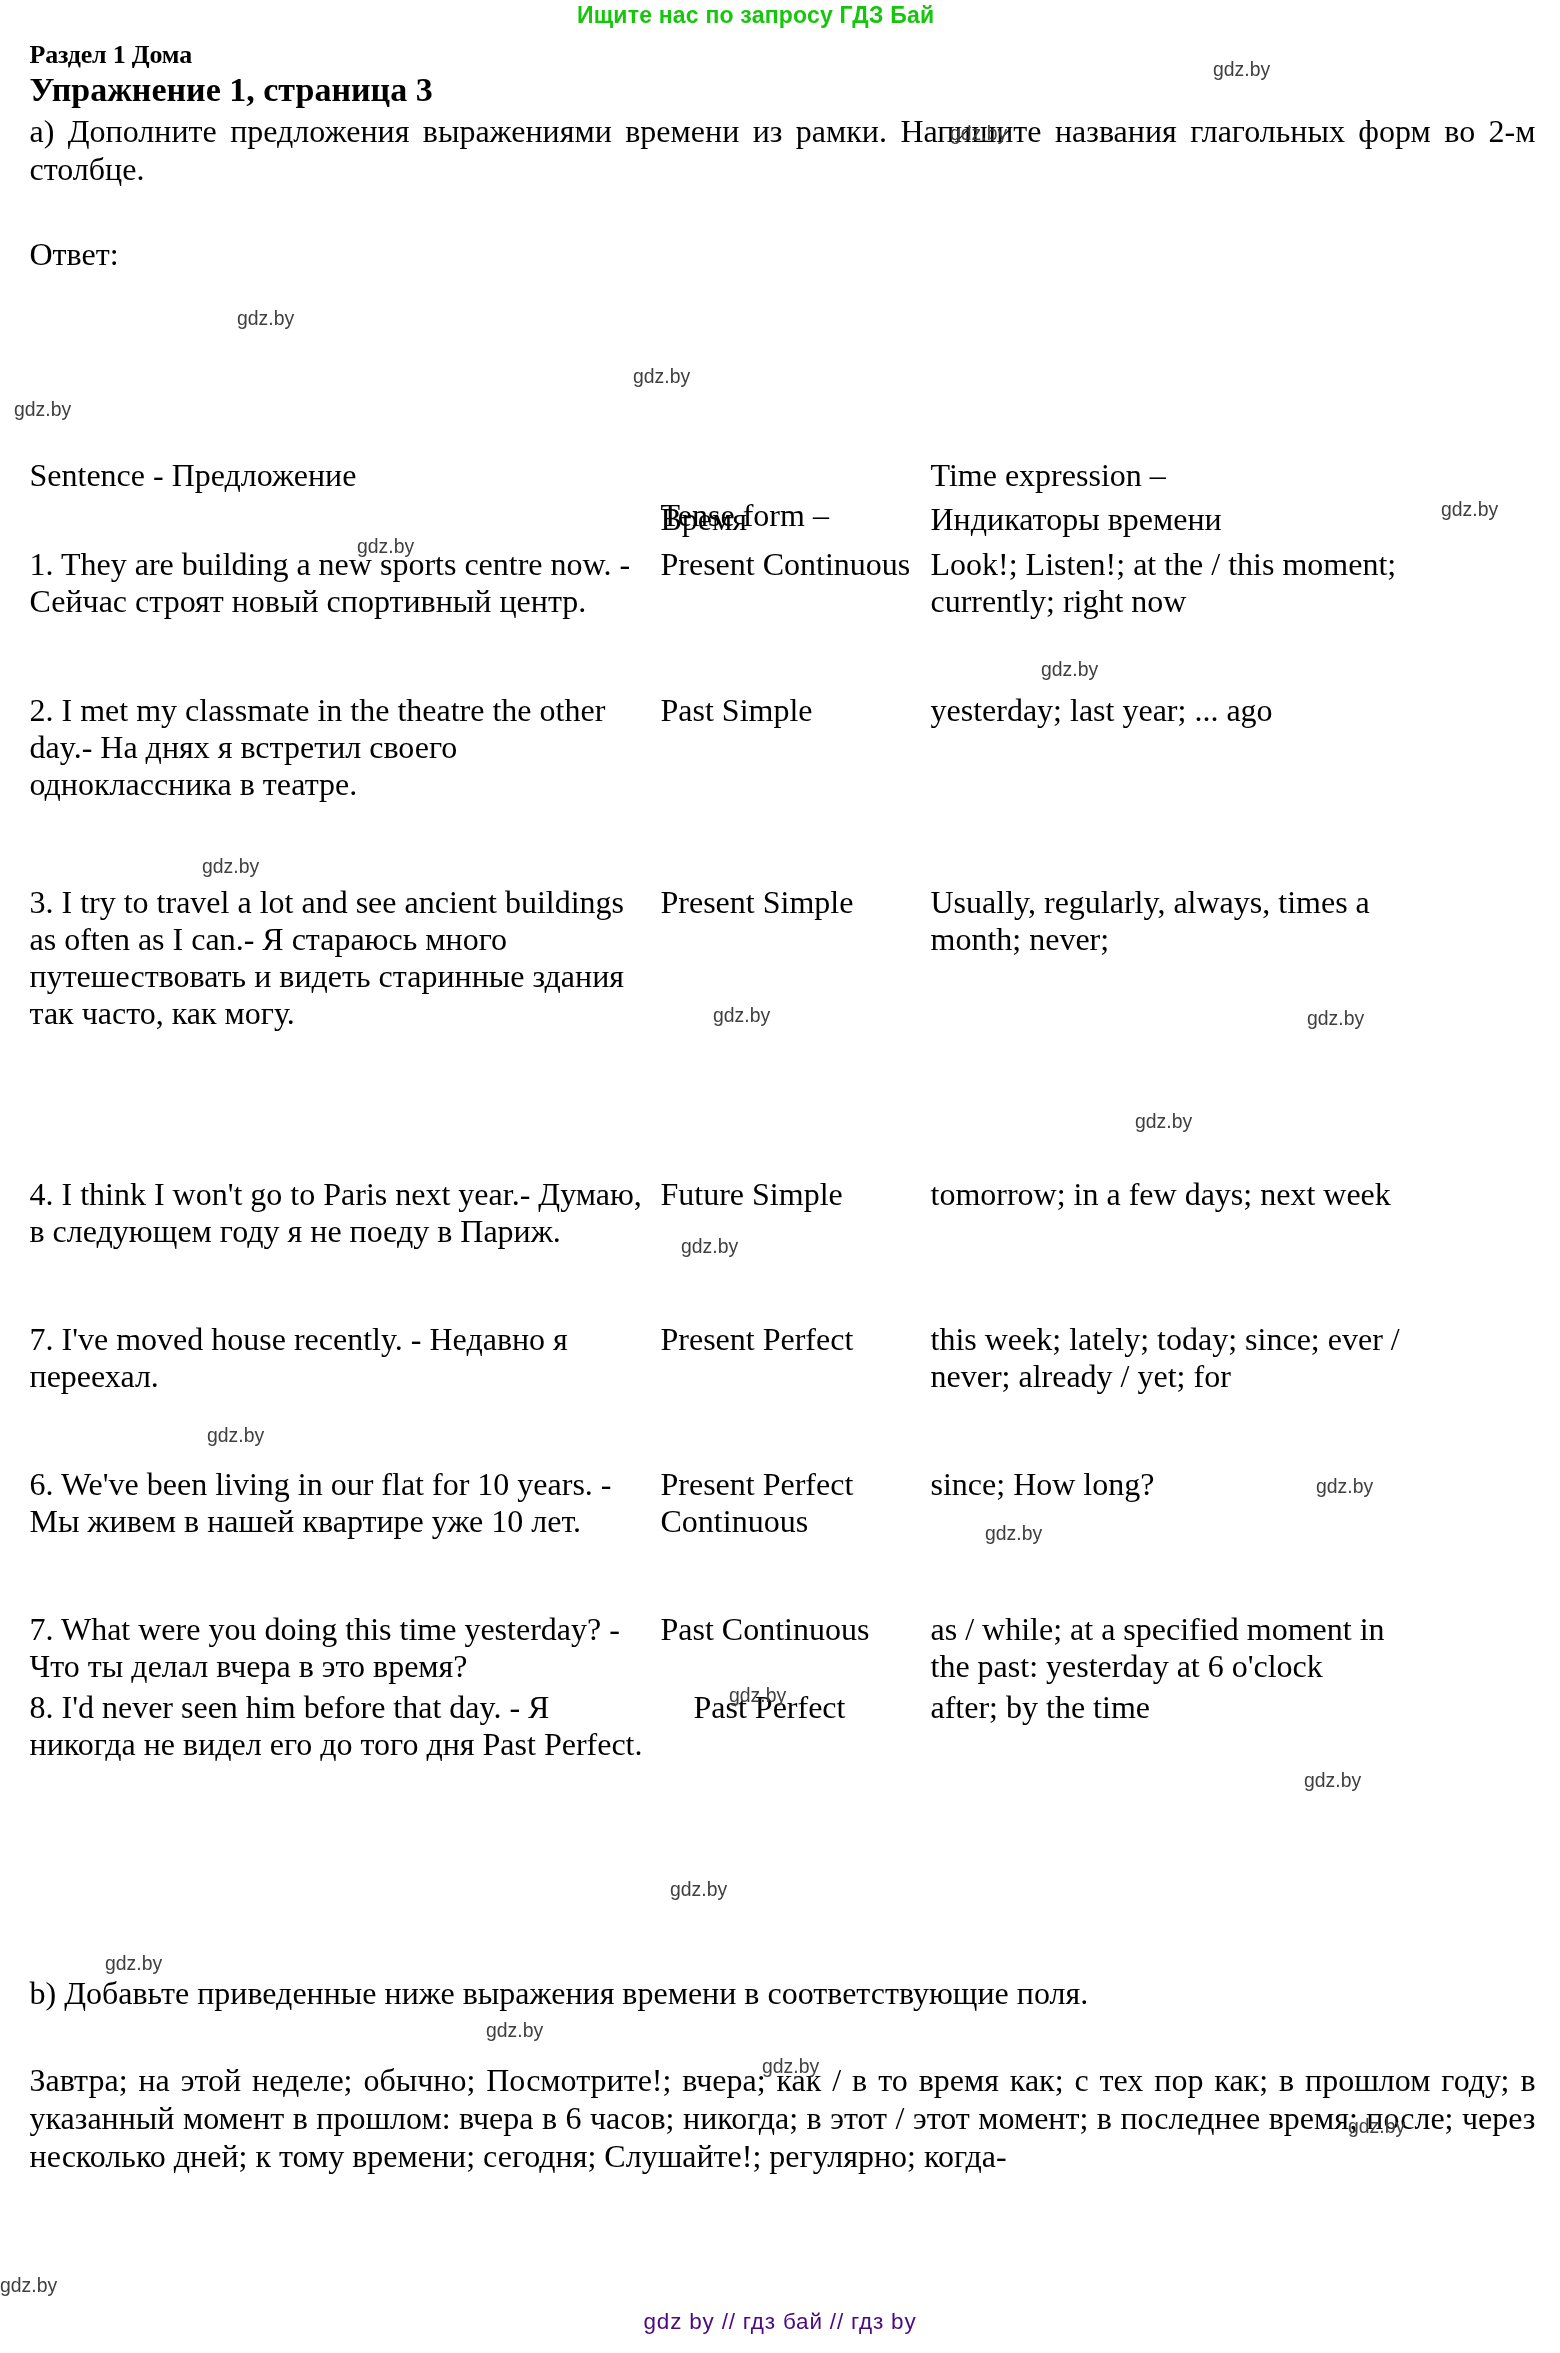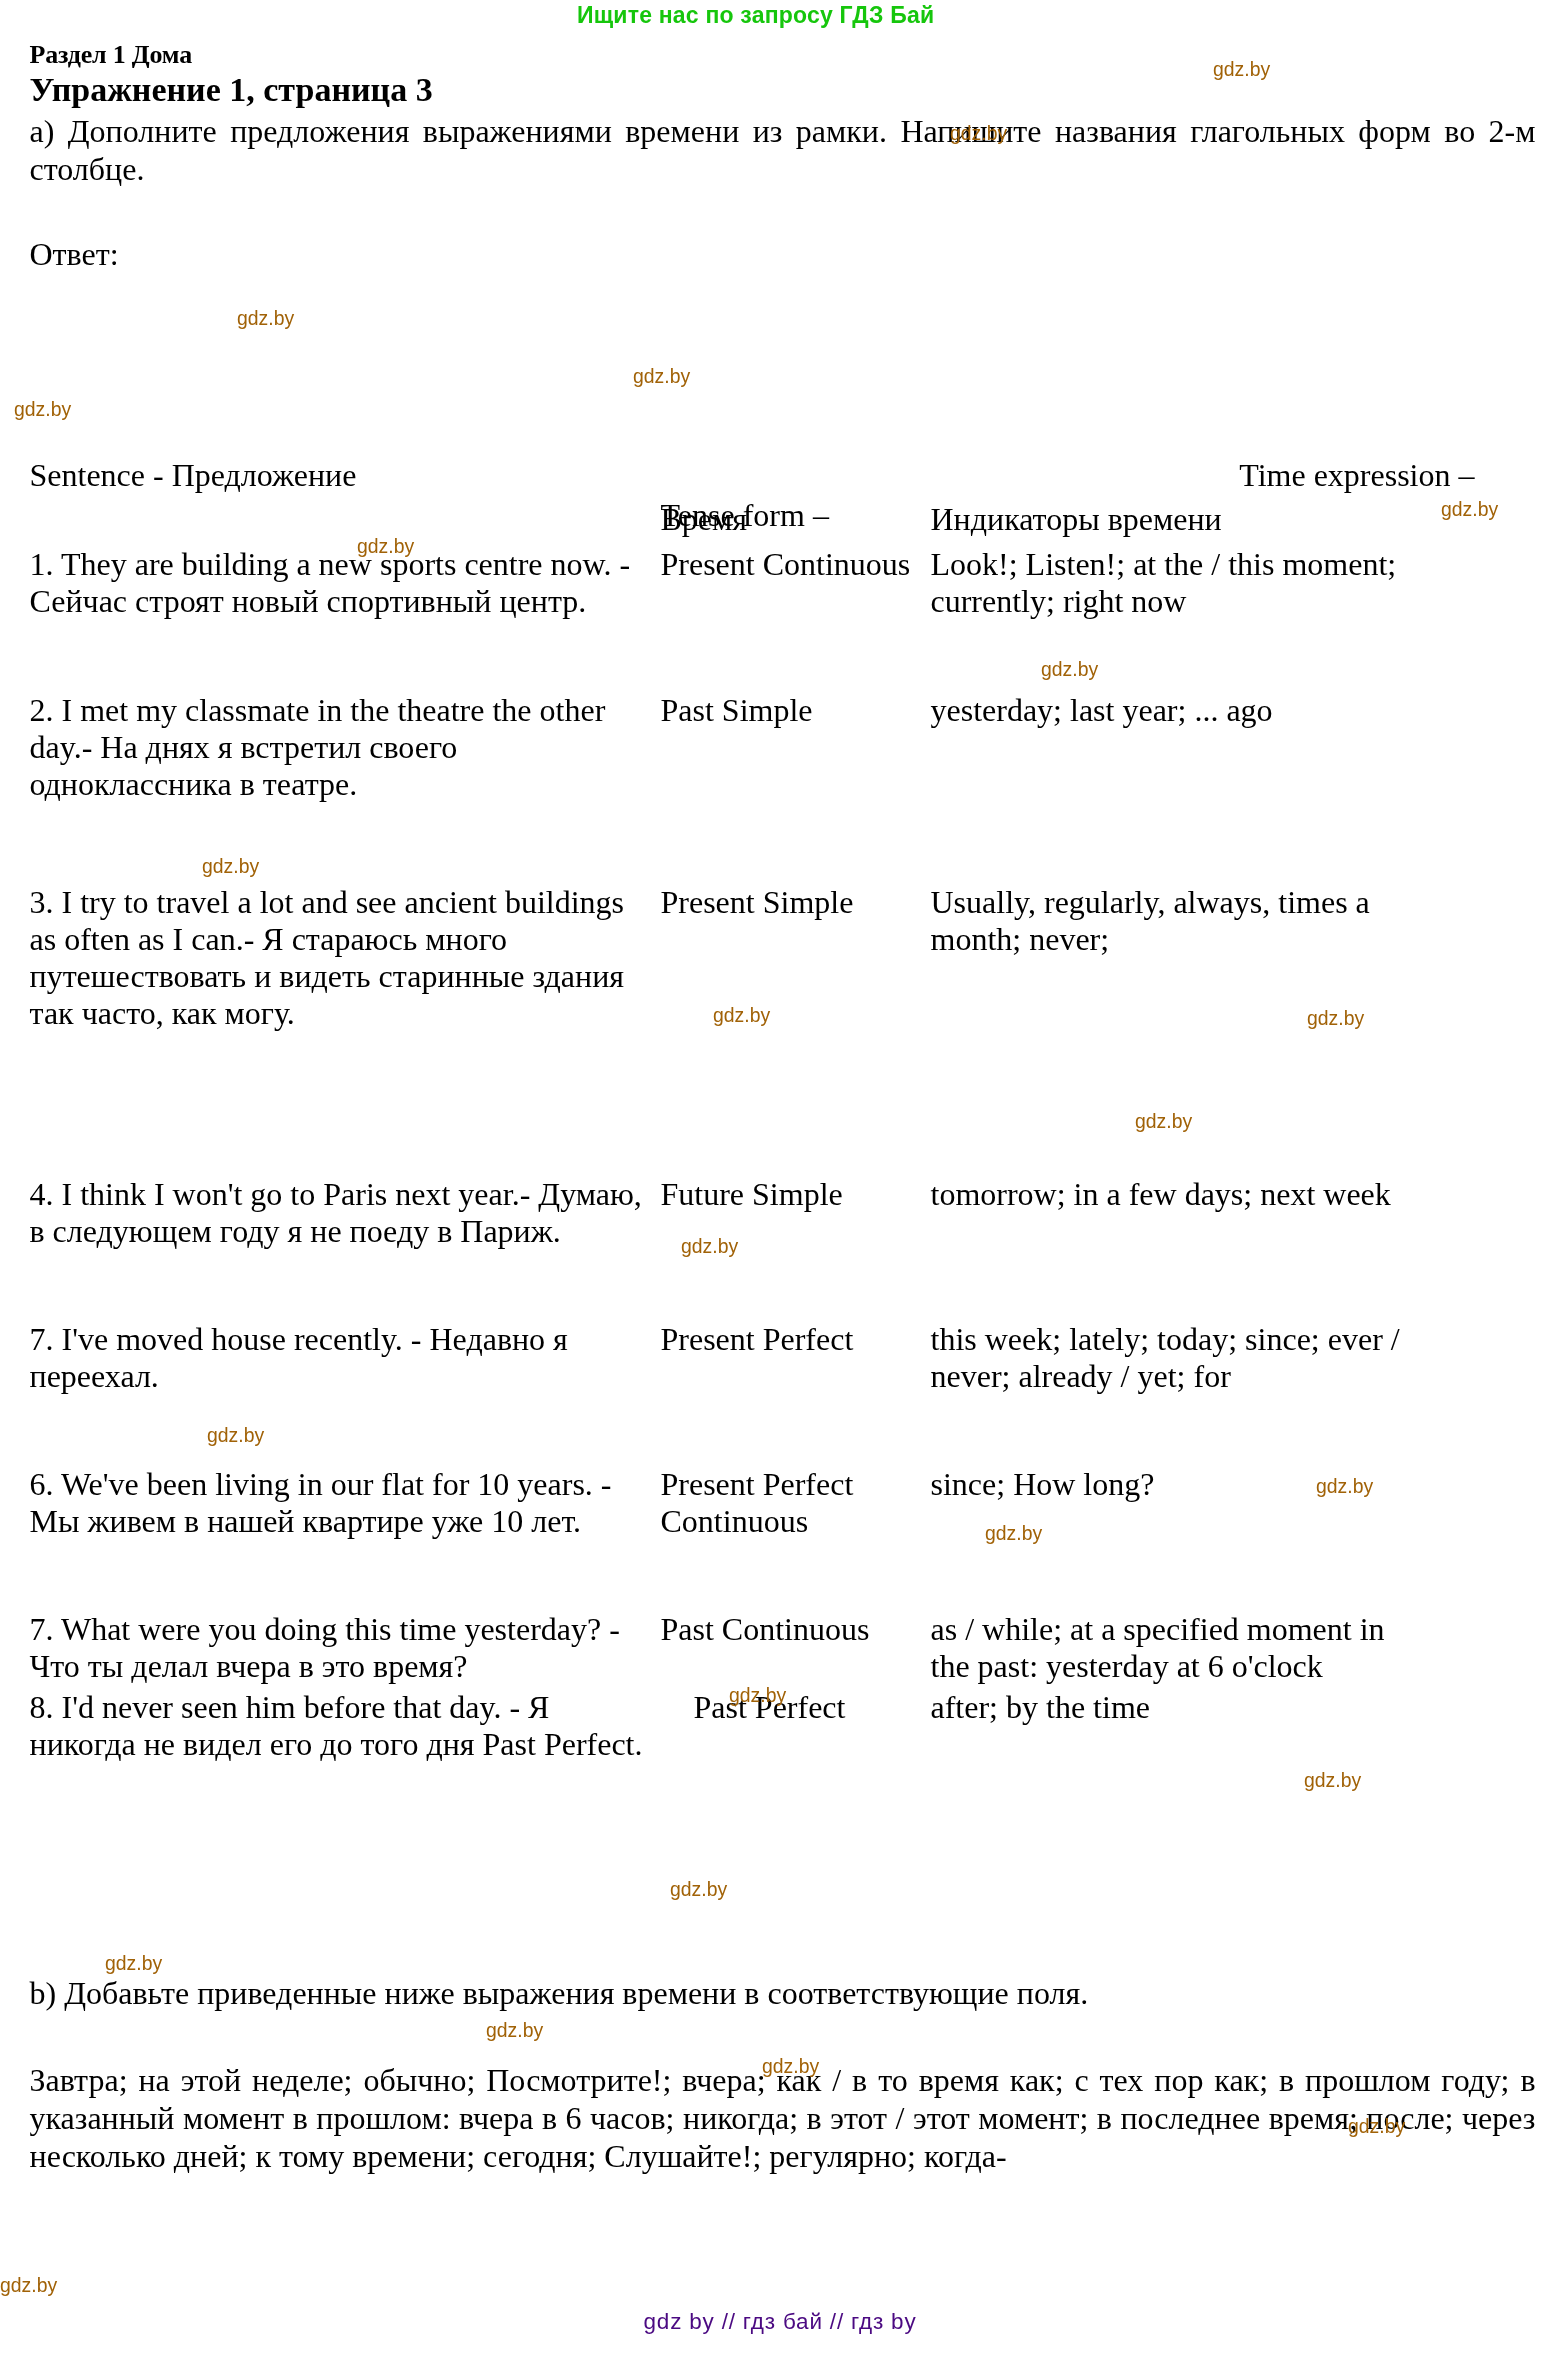--- a/index.html
+++ b/index.html
@@ -102,21 +102,21 @@
     font-size: 32px;
     line-height: 1.19;
   }
   .justify { text-align: justify; }
 
   
   .wm {
     position: absolute;
     font-family: "Liberation Sans", sans-serif;
     font-size: 19.4px;
-    color: #a16207;
+    color: #404040;
     white-space: nowrap;
     pointer-events: none;
   }
 
   .footer {
     position: absolute;
     left: 0;
     top: 2309px;
     width: 1560px;
     text-align: center;
@@ -140,21 +140,21 @@
 
   <div class="answer">Ответ:</div>
 
 </div>
 
 <div class="tbl" style="position:absolute; left:29.5px; top:457px;">
 
   <div class="colstatic" style="left:0px; top:0px; width:614px;">Sentence - Предложение</div>
   <div class="colstatic" style="left:631px; top:0px; width:264px;margin-top:40px;">Tense form –</div>
   <div class="colstatic" style="left:631px; top:44px; width:264px;">Время</div>
-  <div class="colstatic" style="left:901px; top:0px; width:544px;text-align:right;">Time expression –</div>
+  <div class="colstatic" style="left:901px; top:0px; width:544px;">Time expression –</div>
   <div class="colstatic" style="left:901px; top:44px; width:544px;">Индикаторы времени</div>
 
   <div class="trow">
     <div class="col-a" style="top:89px;">1. They are building a new sports centre now. - Сейчас строят новый спортивный центр.</div>
     <div class="col-b" style="top:89px;">Present Continuous</div>
     <div class="col-c" style="top:89px;">Look!; Listen!;  at the / this moment; currently; right now</div>
   </div>
 
   <div class="trow">
     <div class="col-a" style="top:235px;">2. I met my classmate in the theatre the other day.- На днях я встретил своего одноклассника в театре.</div>

